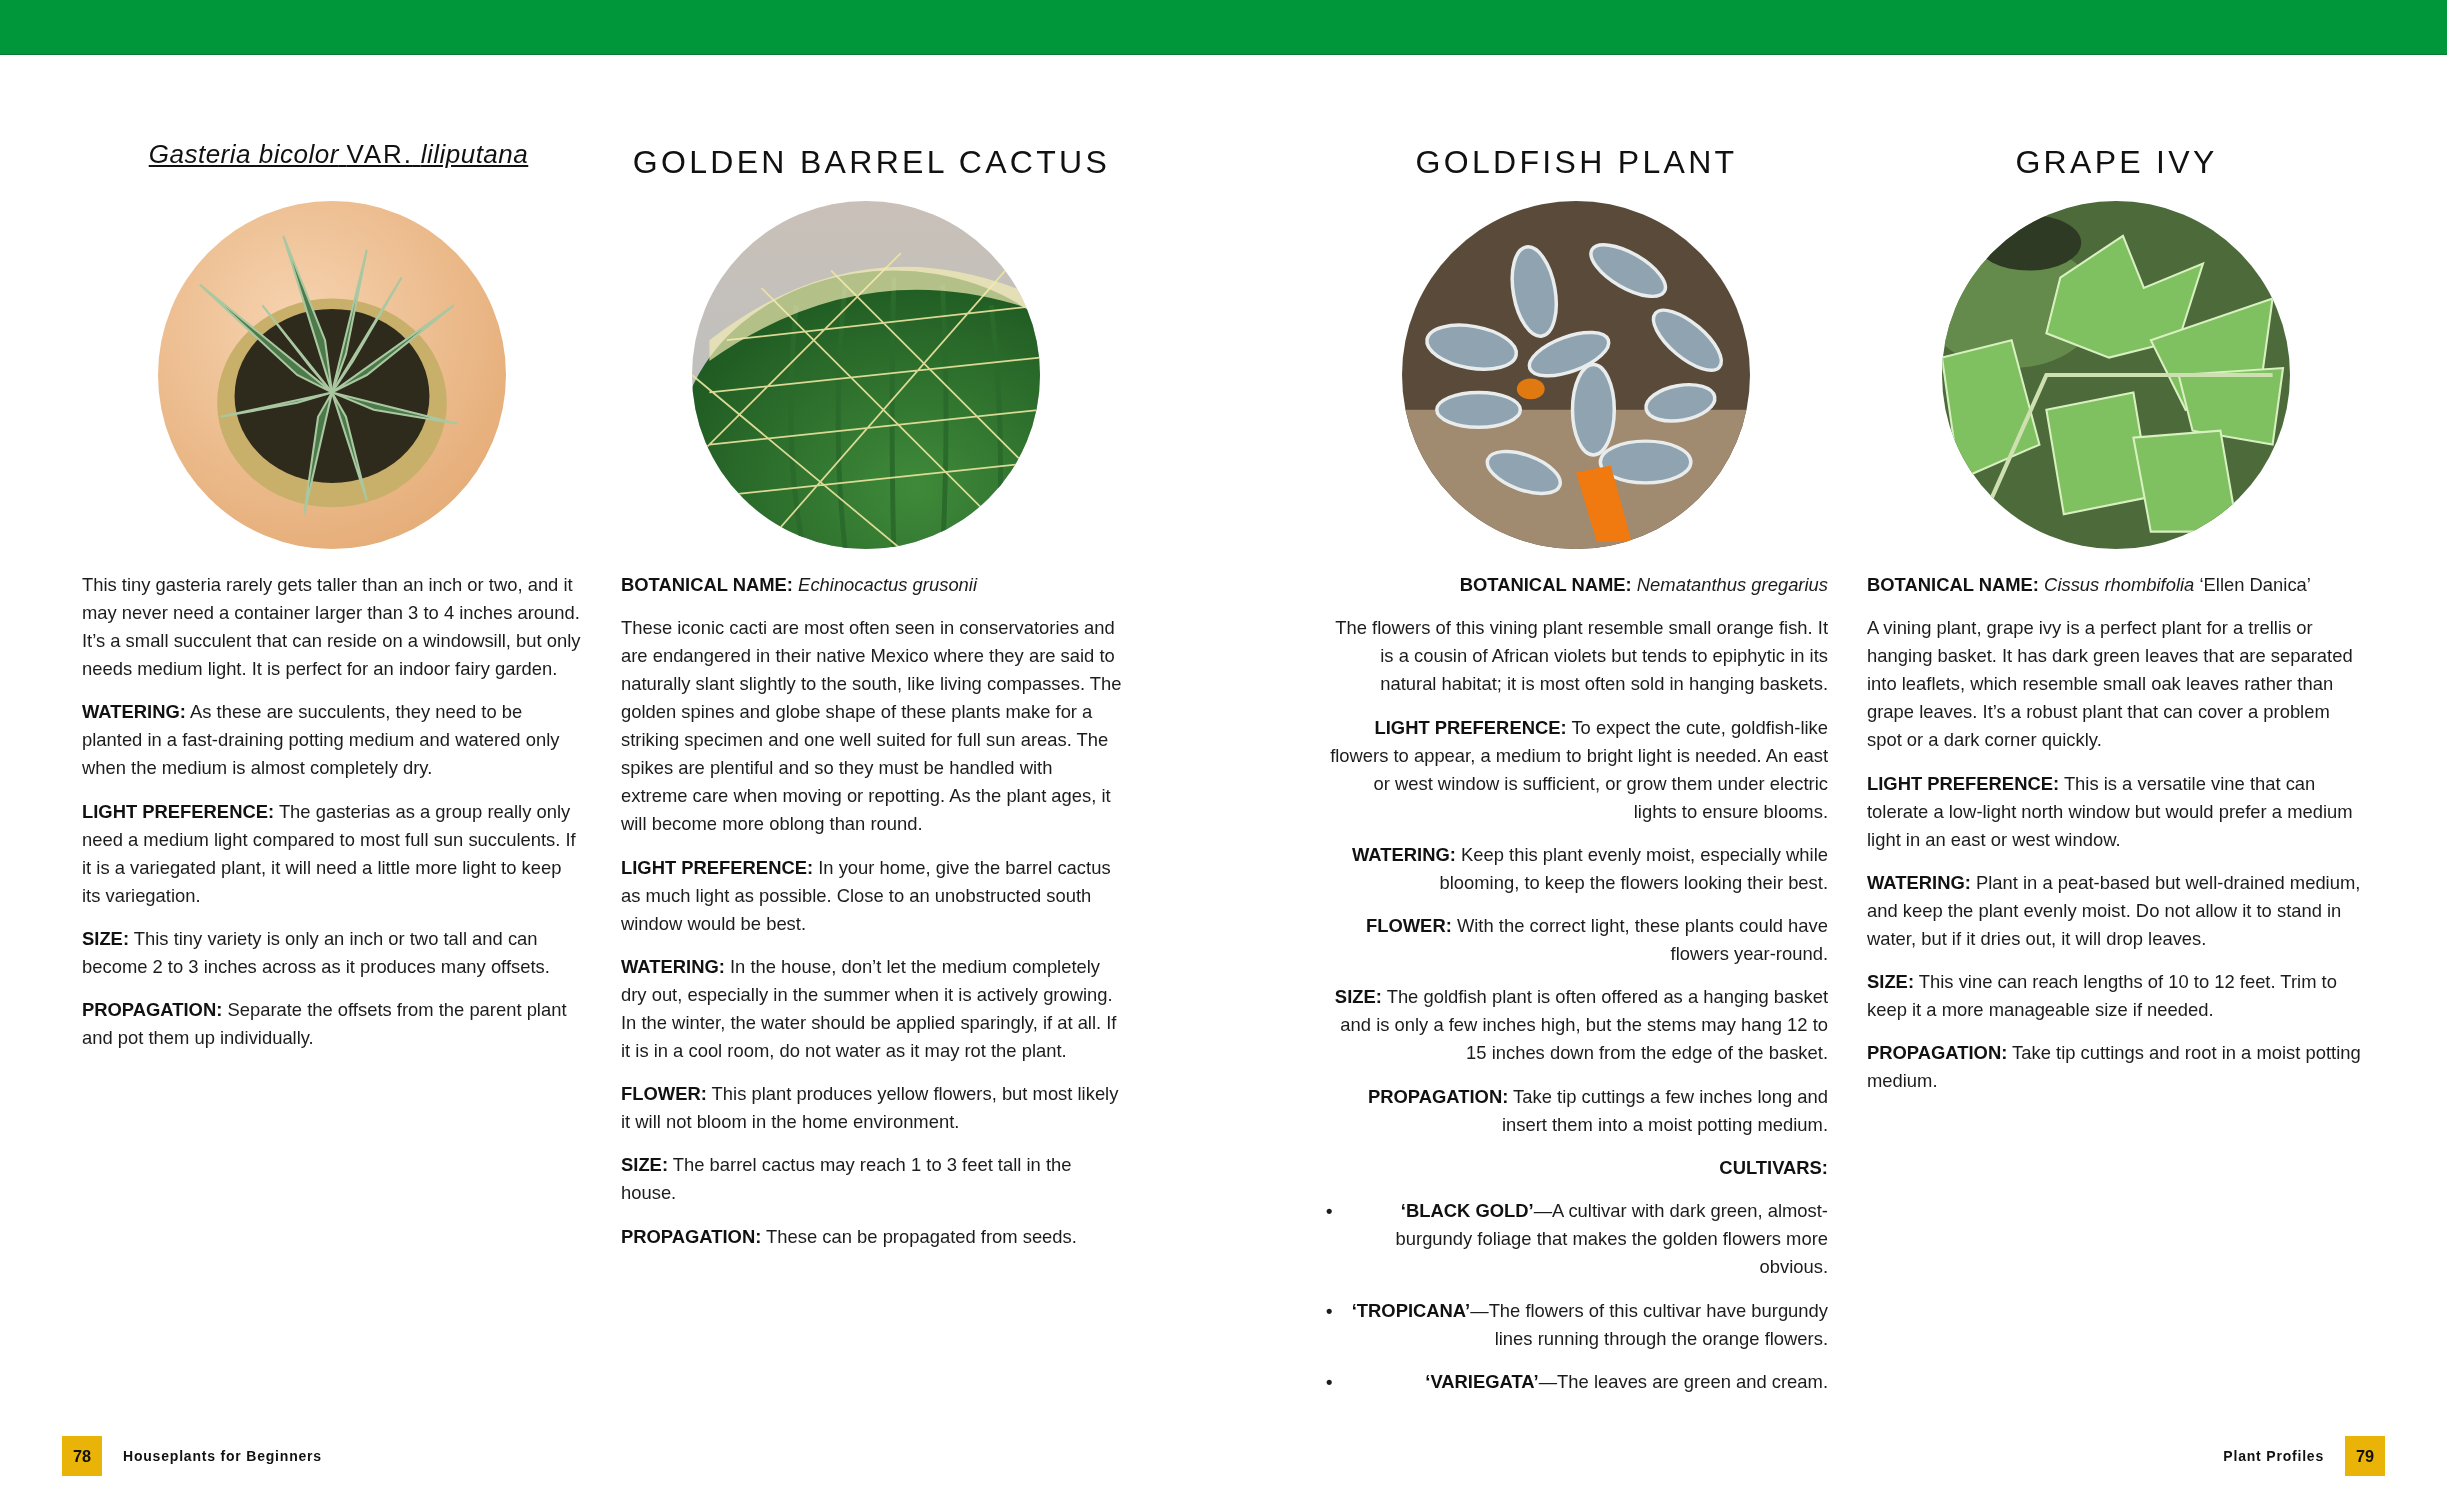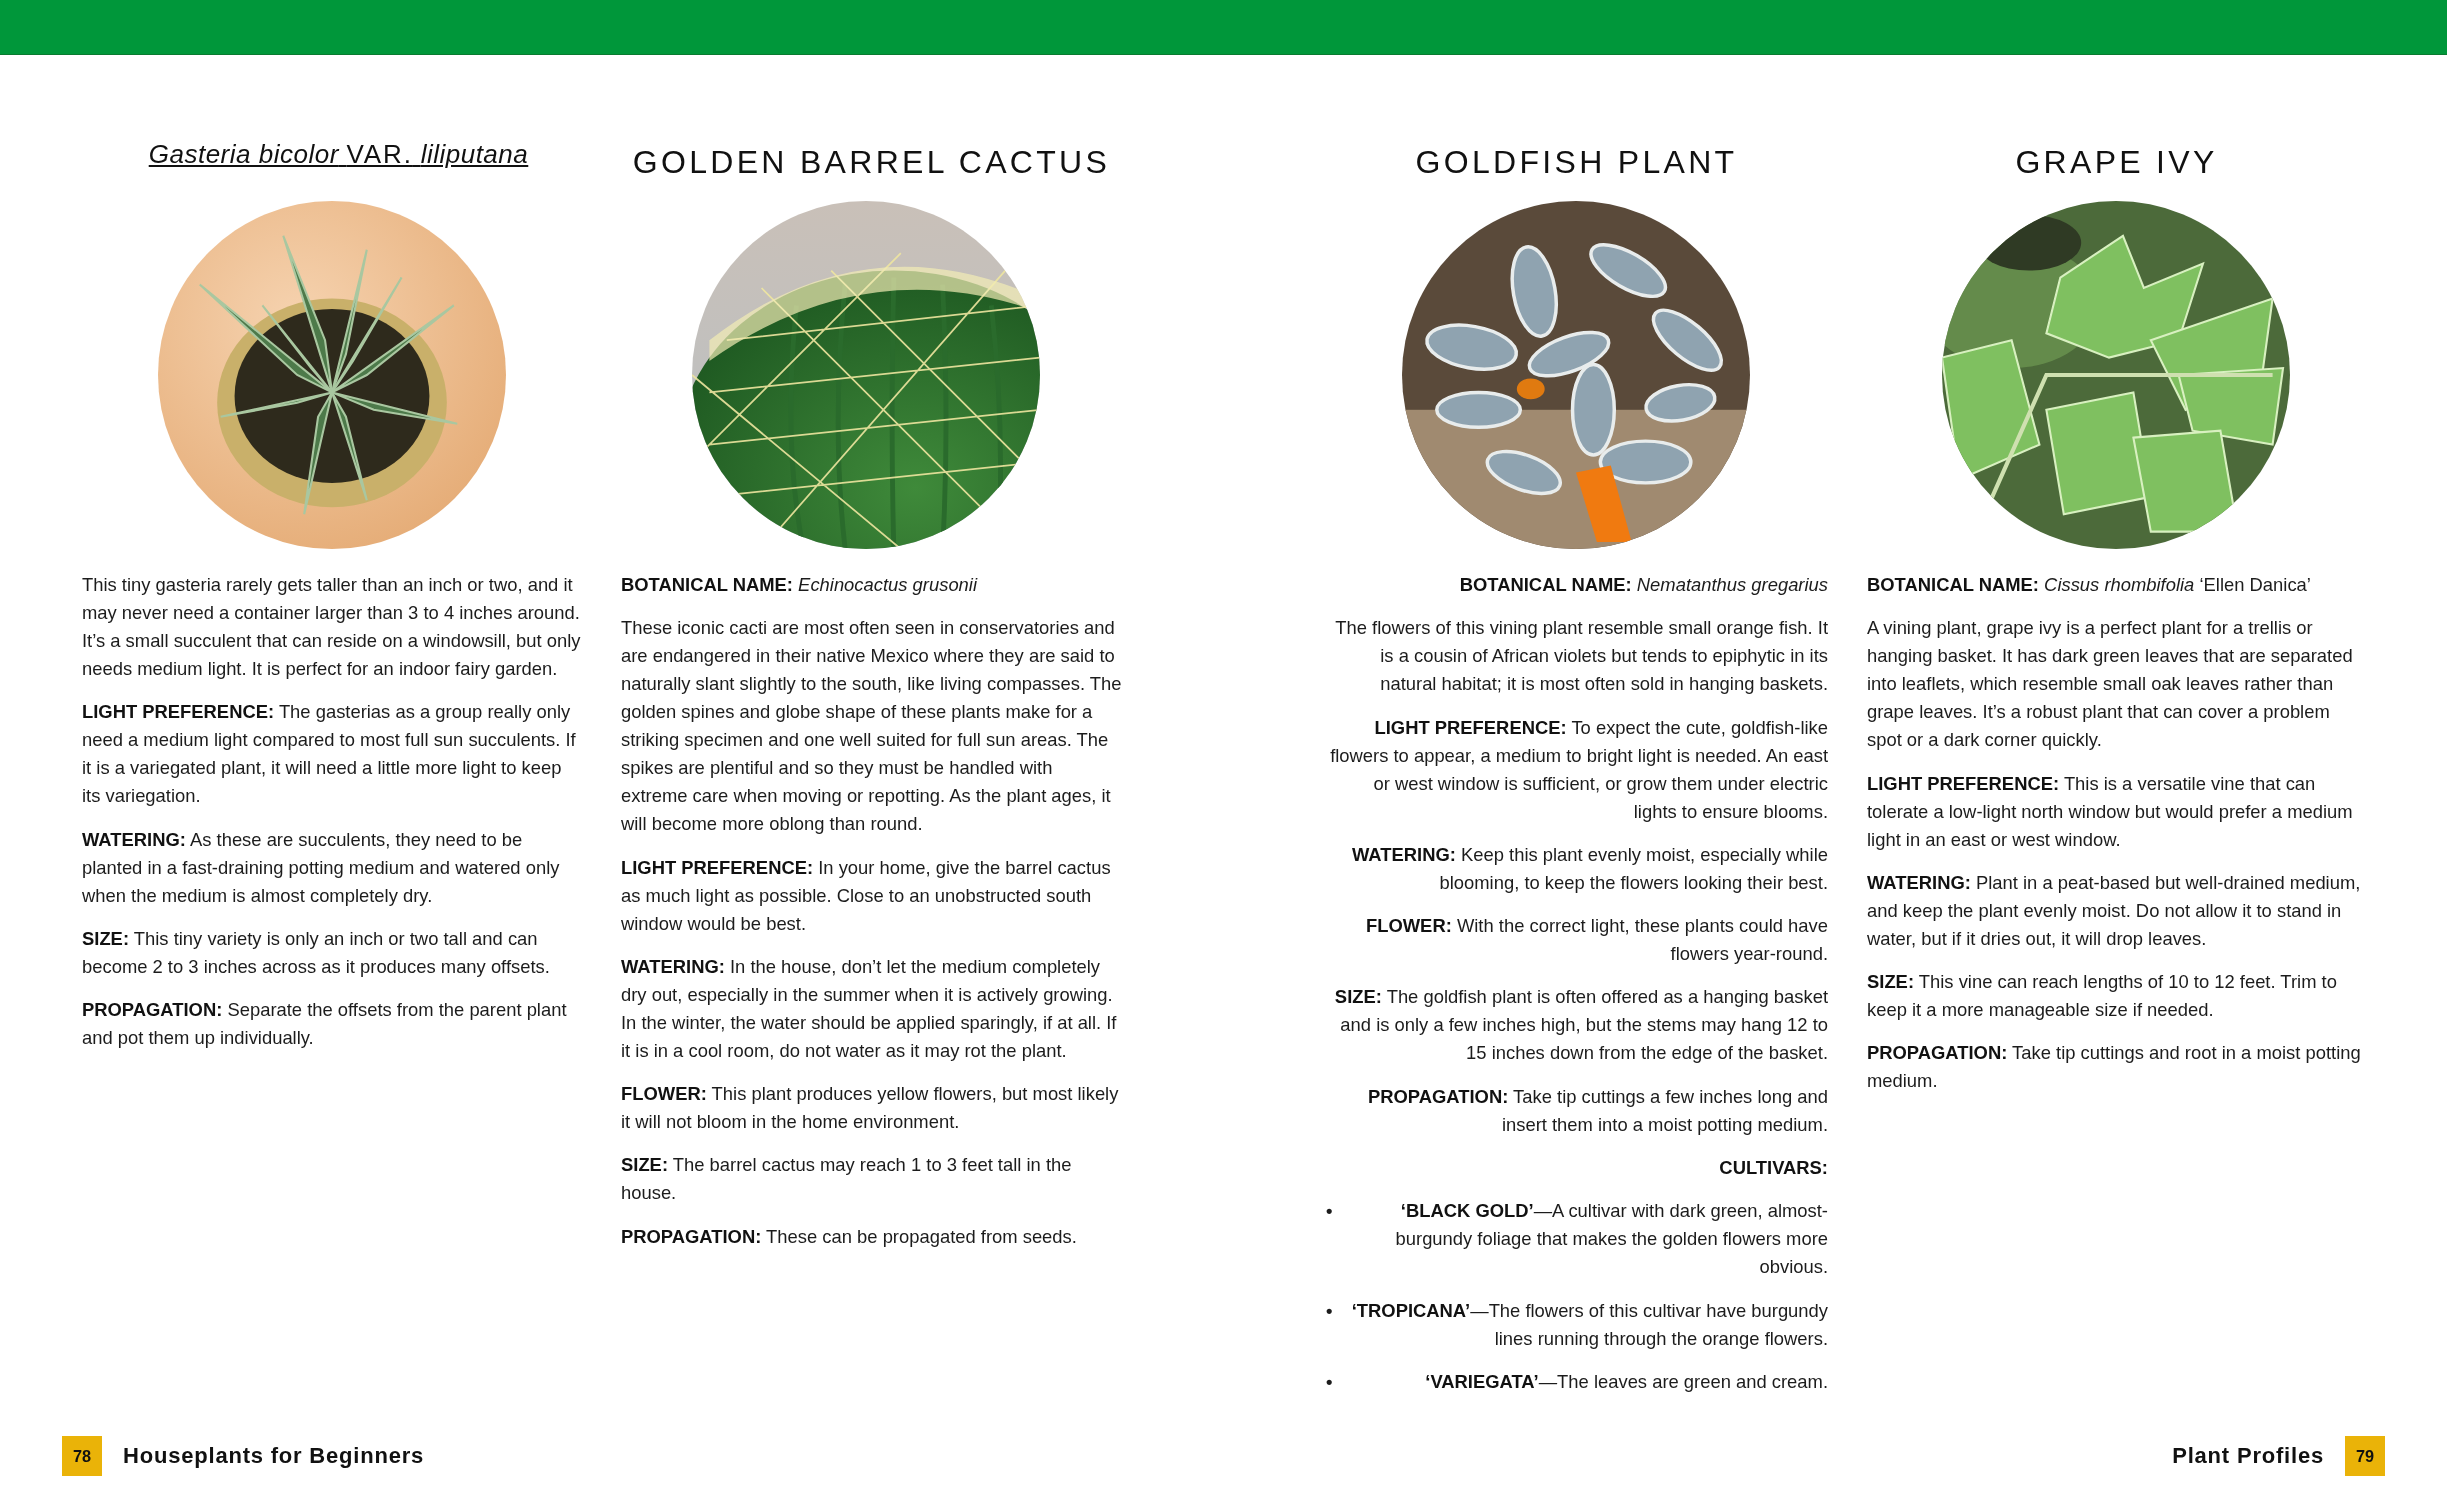--- a/index.html
+++ b/index.html
@@ -29,21 +29,21 @@
   .body-text b { font-weight: 700; color: #111; }
   .body-text i { font-style: italic; }
   .bullets { list-style: none; margin: 0; padding: 0; }
   .bullets li { position: relative; padding-left: 14.3px; margin: 0 0 15.3px 0; }
   .bullets li .dot { position: absolute; left: 0; top: 0; font-weight: 700; }
   .footer { position: absolute; top: 1436px; height: 40px; display: flex; align-items: center; }
   .page-num {
     width: 40px; height: 40px; background: #eab308; color: #111;
     font-weight: 700; font-size: 16.3px; display: flex; align-items: center; justify-content: center;
   }
-  .footer-title { font-weight: 700; font-size: 22px; letter-spacing: 0.8px; color: #111; }
+  .footer-title { font-weight: 700; font-size: 14px; letter-spacing: 0.8px; color: #111; }
 </style>
 </head>
 <body>
 
 <div class="top-band"></div>
 
 <section>
   <h2 class="heading scientific" style="left:71px;text-decoration:underline;">
     <span class="it">Gasteria bicolor</span>
     <span class="var">VAR.</span>
@@ -69,22 +69,22 @@
           <path d="M50 55 L86 64 L62 60 Z"></path>
         <path d="M50 55 L42 90 L46 62 Z"></path>
           <path d="M50 55 L60 86 L54 62 Z"></path>
           <path d="M50 55 L30 30 L44 48 Z"></path>
         <path d="M50 55 L70 22 L56 46 Z"></path>
       </g>
     </svg>
   </div>
   <div class="body-text" style="left:82px;">
     <p>This tiny gasteria rarely gets taller than an inch or two, and it may never need a container larger than 3 to 4 inches around. It’s a small succulent that can reside on a windowsill, but only needs medium light. It is perfect for an indoor fairy garden.</p>
+    <p><b>WATERING:</b> <span>As these are succulents, they need to be planted in a fast-draining potting medium and watered only when the medium is almost completely dry.</span></p>
     <p><b>LIGHT PREFERENCE:</b> <span>The gasterias as a group really only need a medium light compared to most full sun succulents. If it is a variegated plant, it will need a little more light to keep its variegation.</span></p>
-    <p><b>WATERING:</b> <span>As these are succulents, they need to be planted in a fast-draining potting medium and watered only when the medium is almost completely dry.</span></p>
     <p><b>SIZE:</b> <span>This tiny variety is only an inch or two tall and can become 2 to 3 inches across as it produces many offsets.</span></p>
     <p><b>PROPAGATION:</b> <span>Separate the offsets from the parent plant and pot them up individually.</span></p>
   </div>
 </section>
 
 <section>
   <h2 class="heading" style="left:604px;">GOLDEN BARREL CACTUS</h2>
   <div class="photo" style="left:692px;" aria-label="Golden barrel cactus with yellow spines">
     <svg viewBox="0 0 100 100" preserveAspectRatio="none">
       <defs>

